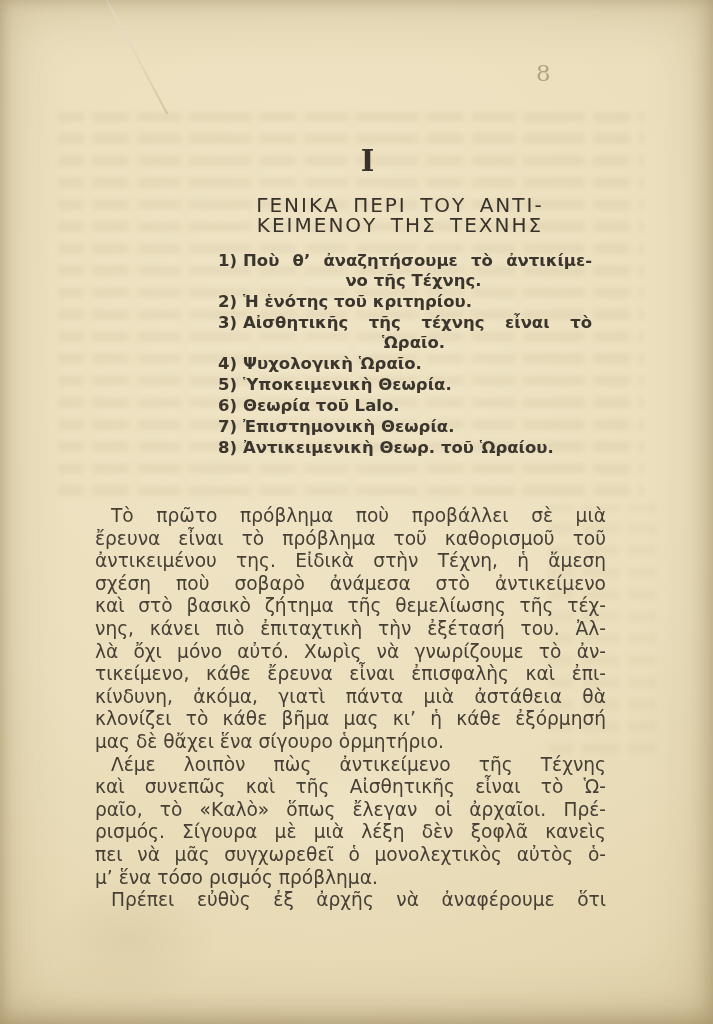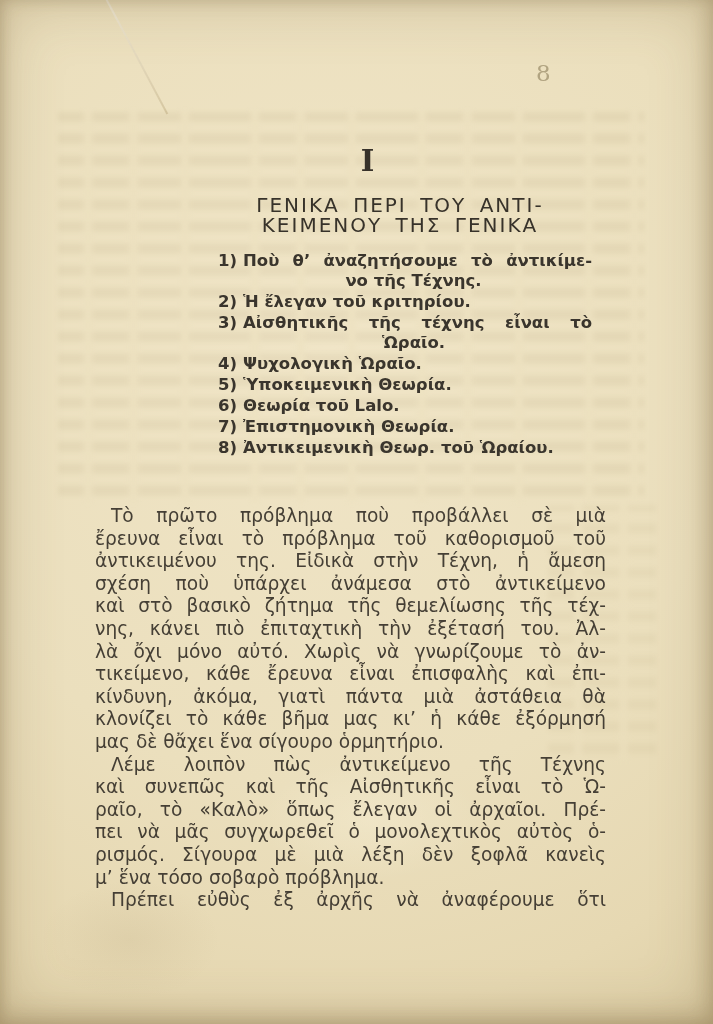--- a/index.html
+++ b/index.html
@@ -83,32 +83,32 @@
   <div class="bleed bleed-rows bleed-a"></div>
   <div class="bleed bleed-rows bleed-b"></div>
   <div class="bleed-num">8</div>
   <div class="blotch bl1"></div>
   <div class="blotch bl2"></div>
 
   <div class="chapter-num">I</div>
 
   <div class="heading">
       <div class="head-line">ΓΕΝΙΚΑ ΠΕΡΙ ΤΟΥ ΑΝΤΙ-</div>
-      <div class="head-line">ΚΕΙΜΕΝΟΥ ΤΗΣ ΓΕΝΙΚΑ</div>
+      <div class="head-line">ΚΕΙΜΕΝΟΥ ΤΗΣ ΤΕΧΝΗΣ</div>
     </div>
 
   <div class="toc">
       <div class="toc-item">
         <span class="toc-num">1)</span>
         <div class="toc-line jl">Ποὺ θ’ ἀναζητήσουμε τὸ ἀντικίμε-</div>
         <div class="toc-line cont">νο τῆς Τέχνης.</div>
       </div>
       <div class="toc-item">
         <span class="toc-num">2)</span>
-        <div class="toc-line">Ἡ ἔλεγαν τοῦ κριτηρίου.</div>
+        <div class="toc-line">Ἡ ἑνότης τοῦ κριτηρίου.</div>
       </div>
       <div class="toc-item">
         <span class="toc-num">3)</span>
         <div class="toc-line jl">Αἰσθητικῆς τῆς τέχνης εἶναι τὸ</div>
         <div class="toc-line cont">Ὡραῖο.</div>
       </div>
       <div class="toc-item">
         <span class="toc-num">4)</span>
         <div class="toc-line">Ψυχολογικὴ Ὡραῖο.</div>
       </div>
@@ -128,34 +128,34 @@
         <span class="toc-num">8)</span>
         <div class="toc-line">Ἀντικειμενικὴ Θεωρ. τοῦ Ὡραίου.</div>
       </div>
     </div>
 
   <div class="body">
       <div class="para">
         <div class="bline ind just">Τὸ πρῶτο πρόβλημα ποὺ προβάλλει σὲ μιὰ</div>
         <div class="bline just">ἔρευνα εἶναι τὸ πρόβλημα τοῦ καθορισμοῦ τοῦ</div>
         <div class="bline just">ἀντικειμένου της. Εἰδικὰ στὴν Τέχνη, ἡ ἄμεση</div>
-        <div class="bline just">σχέση ποὺ ὑπάρχει ἀνάμεσα στὸ ἀντικείμενο</div>
+        <div class="bline just">σχέση ποὺ σοβαρὸ ἀνάμεσα στὸ ἀντικείμενο</div>
         <div class="bline just">καὶ στὸ βασικὸ ζήτημα τῆς θεμελίωσης τῆς τέχ-</div>
         <div class="bline just">νης, κάνει πιὸ ἐπιταχτικὴ τὴν ἐξέτασή του. Ἀλ-</div>
         <div class="bline just">λὰ ὄχι μόνο αὐτό. Χωρὶς νὰ γνωρίζουμε τὸ ἀν-</div>
         <div class="bline just">τικείμενο, κάθε ἔρευνα εἶναι ἐπισφαλὴς καὶ ἐπι-</div>
         <div class="bline just">κίνδυνη, ἀκόμα, γιατὶ πάντα μιὰ ἀστάθεια θὰ</div>
         <div class="bline just">κλονίζει τὸ κάθε βῆμα μας κι’ ἡ κάθε ἐξόρμησή</div>
         <div class="bline">μας δὲ θἄχει ἕνα σίγουρο ὁρμητήριο.</div>
       </div>
       <div class="para">
         <div class="bline ind just">Λέμε λοιπὸν πὼς ἀντικείμενο τῆς Τέχνης</div>
         <div class="bline just">καὶ συνεπῶς καὶ τῆς Αἰσθητικῆς εἶναι τὸ Ὡ-</div>
         <div class="bline just">ραῖο, τὸ «Καλὸ» ὅπως ἔλεγαν οἱ ἀρχαῖοι. Πρέ-</div>
+        <div class="bline just">ρισμός. Σίγουρα μὲ μιὰ λέξη δὲν ξοφλᾶ κανεὶς</div>
         <div class="bline just">πει νὰ μᾶς συγχωρεθεῖ ὁ μονολεχτικὸς αὐτὸς ὁ-</div>
-        <div class="bline just">ρισμός. Σίγουρα μὲ μιὰ λέξη δὲν ξοφλᾶ κανεὶς</div>
-        <div class="bline">μ’ ἕνα τόσο σοβαρὸ πρόβλημα.</div>
+        <div class="bline">μ’ ἕνα τόσο ρισμός πρόβλημα.</div>
       </div>
       <div class="para">
         <div class="bline ind just">Πρέπει εὐθὺς ἐξ ἀρχῆς νὰ ἀναφέρουμε ὅτι</div>
       </div>
     </div>
 </div>
 
 </body></html>

